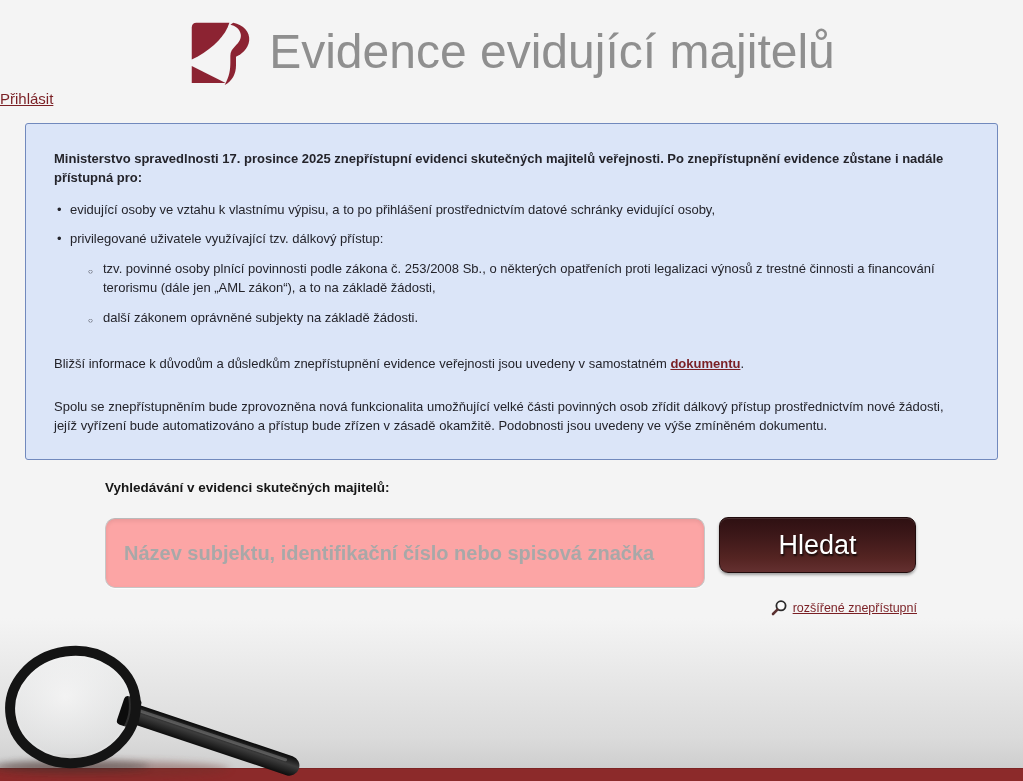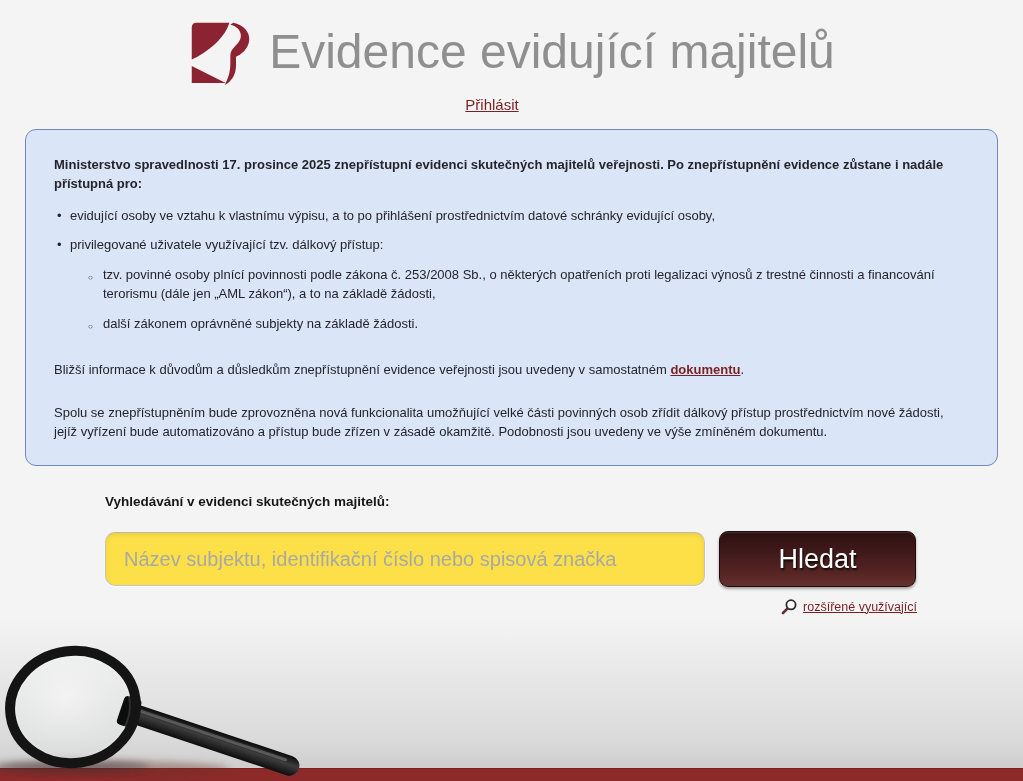--- a/index.html
+++ b/index.html
@@ -16,60 +16,61 @@
   
   .header {
     display: flex; align-items: center; justify-content: center;
     gap: 17px; padding-top: 13px; height: 90px;
   }
   .logo-svg { width: 64px; height: 74px; flex: 0 0 auto; }
   .page-title {
     margin: 0; font-size: 48px; font-weight: 400;
     color: #8f8f8f; letter-spacing: 0px; white-space: nowrap;
   }
-  .login-row { text-align: center; padding-right: 39px; margin-top: 6px; height: 20px; }
+  .login-row { text-align: left; padding-right: 39px; height: 20px; }
   .login-row a { color: #7a1f24; font-size: 15px; }
 
   
   .notice {
     position: relative; z-index: 1;
     margin: 13px 25px 0 25px;
     background: #dbe5f8;
     border: 1px solid #7189bd;
-    border-radius: 11px;
+    border-radius: 3px;
     padding: 25px 28px 24px 28px;
     color: #24242b;
     font-size: 13px; line-height: 19px;
   }
   .notice .intro { font-weight: bold; margin: 0 0 13px 0; }
   ul.main-list { list-style: none; margin: 0; padding: 0; }
   ul.main-list > li { position: relative; padding-left: 16px; margin-top: 10px; }
   ul.main-list > li::before { content: "\2022"; position: absolute; left: 3px; top: 0; }
   ul.sub-list { list-style: none; margin: 11px 0 0 0; padding: 0; }
   ul.sub-list > li { position: relative; margin-left: 18px; padding-left: 15px; margin-bottom: 11px; }
   ul.sub-list > li:last-child { margin-bottom: 16px; }
   ul.sub-list > li::before { content: "\25CB"; font-size: 8px; position: absolute; left: 0; top: 3px; }
   .notice .more { margin: 27px 0 0 0; }
   .notice .more a { color: #7a1f24; font-weight: bold; }
   .notice .closing { margin: 24px 0 0 0; }
 
   
-  .search-section { position: relative; z-index: 2; margin: 28px 0 0 105px; width: 812px; }
+  .search-section { position: relative; z-index: 2; margin: 20px 0 0 105px; width: 812px; }
   .search-label { margin: 0; font-size: 13.5px; font-weight: bold; color: #161616; }
   .search-row { display: flex; gap: 14px; margin-top: 23px; align-items: flex-start; }
   .search-input {
-    width: 600px; height: 54px;
+    width: 600px; height: 70px;
     border: 1px solid #c6c6c6; border-top-color: #b9b9b9;
     border-radius: 10px;
     padding: 0 18px;
     font-family: "Liberation Sans", sans-serif;
     font-size: 20px; color: #555;
-    background: #fde047;
+    background: #fca5a5;
     box-shadow: inset 0 2px 4px rgba(0,0,0,0.08), 0 1px 1px rgba(255,255,255,0.9);
     outline: none;
+    font-weight: bold;
   }
   .search-input::placeholder { color: #a8a8a8; }
   .search-button {
     width: 197px; height: 56px; margin-top: -1px;
     border: 1px solid #200b0c; border-radius: 9px;
     background: linear-gradient(180deg, #2e1012 0%, #3d1819 33%, #542422 74%, #643030 100%);
     color: #ffffff; font-family: "Liberation Sans", sans-serif;
     font-size: 27px; font-weight: normal;
     text-shadow: 1px 2px 2px rgba(0,0,0,0.8);
     box-shadow: 0 2px 3px rgba(0,0,0,0.35), inset 0 1px 0 rgba(255,255,255,0.12);
@@ -134,21 +135,21 @@
   <div class="search-row">
     <input class="search-input" type="text" placeholder="Název subjektu, identifikační číslo nebo spisová značka" style="">
     <button class="search-button" type="button">Hledat</button>
   </div>
   <div class="advanced-row">
     <a href="#" style="display:flex;align-items:center;gap:5px;">
       <svg class="adv-icon" viewBox="0 0 17 17" aria-hidden="true">
         <circle cx="10" cy="6.8" r="4.6" fill="rgba(255,255,255,0.6)" stroke="#2b2b2b" stroke-width="1.8"></circle>
         <line x1="6.4" y1="10.6" x2="2" y2="15" stroke="#5a3030" stroke-width="2.6" stroke-linecap="round"></line>
       </svg>
-      <span>rozšířené využívající</span>
+      <span>rozšířené znepřístupní</span>
     </a>
   </div>
 </section>
 
 <svg class="big-magnifier" viewBox="0 0 330 140" aria-hidden="true">
   <defs>
     <linearGradient id="handleGrad" x1="0" y1="0" x2="0" y2="1">
       <stop offset="0" stop-color="#090909"></stop>
       <stop offset="0.45" stop-color="#3d3d3d"></stop>
       <stop offset="1" stop-color="#0d0d0d"></stop>

